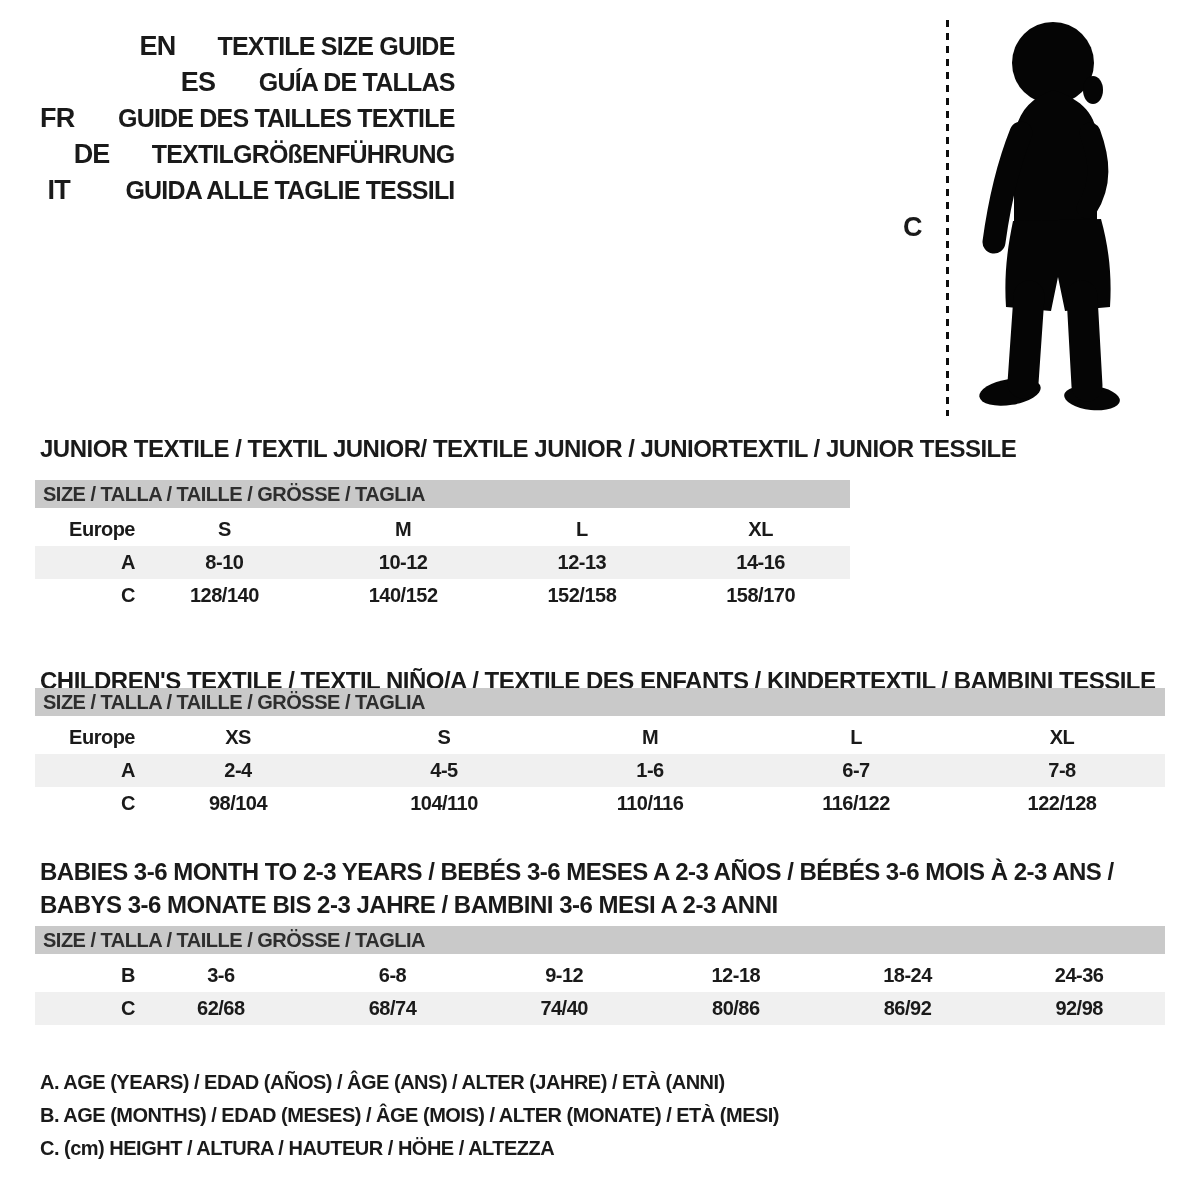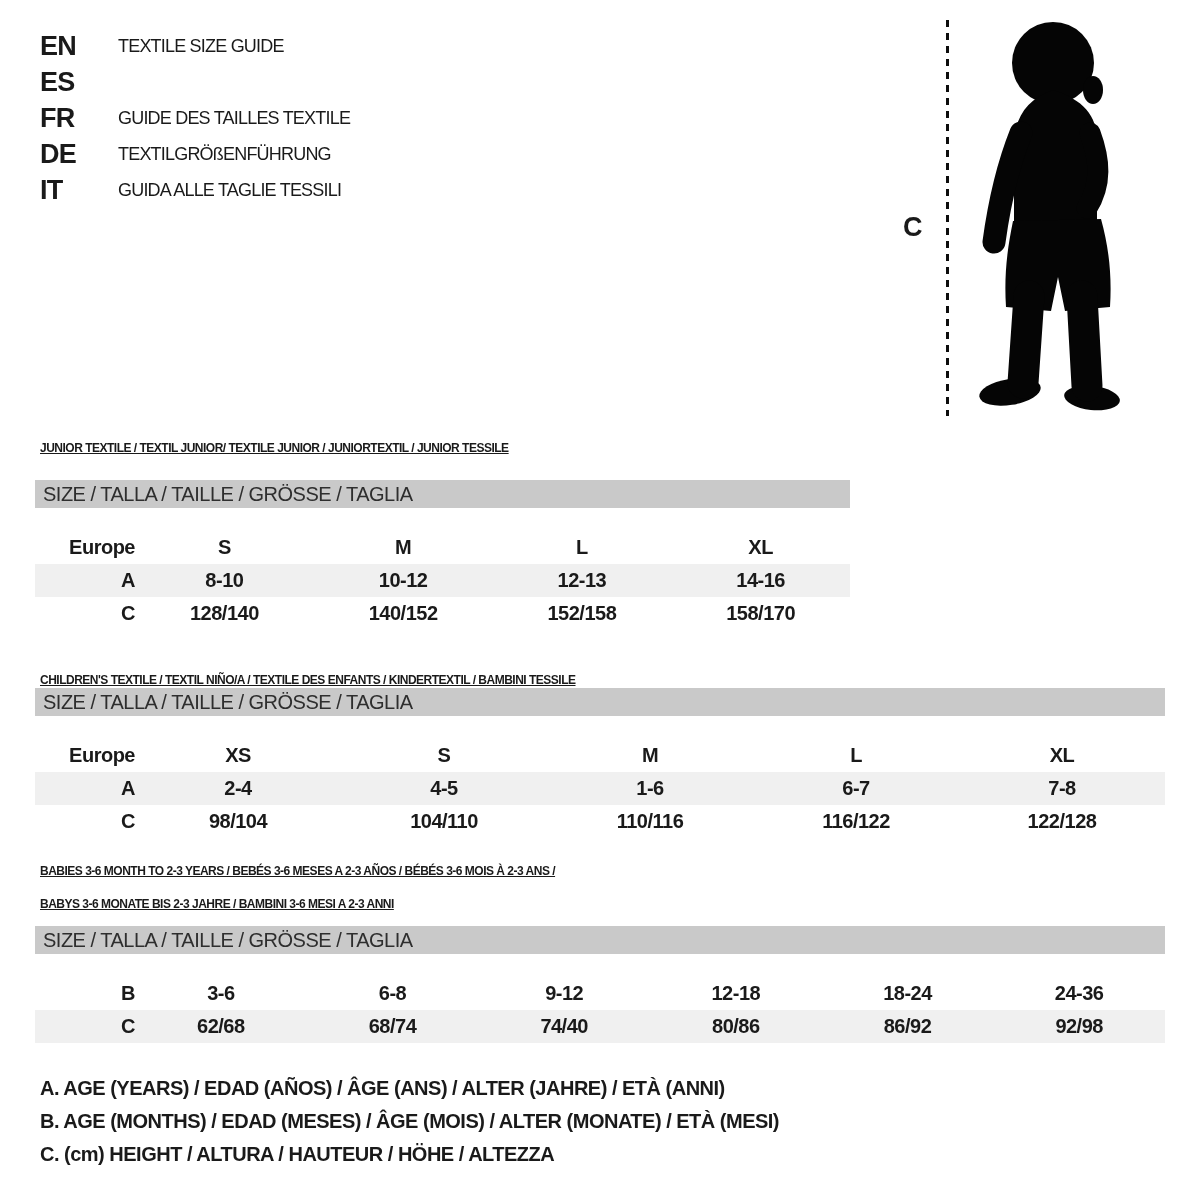--- a/index.html
+++ b/index.html
@@ -3,73 +3,74 @@
 <meta charset="utf-8">
 <style>
   html,body { margin:0; padding:0; background:#ffffff; }
   .canvas {
     position:relative; width:1200px; height:1200px; background:#ffffff;
     font-family:"Liberation Sans", sans-serif; color:#1a1a1a; overflow:hidden;
   }
 
   
   .lang-block { position:absolute; left:40px; top:28px; }
-  .lang-row { display:flex; height:36px; align-items:center; }
+  .lang-row { display:flex; height:36px; align-items:center;justify-content:flex-end; }
   .lang-code { width:78px; font-size:27px; font-weight:700; letter-spacing:-0.8px; }
-  .lang-title { font-size:18px; font-weight:400; letter-spacing:-0.8px; white-space:nowrap; }
+  .lang-title { font-size:25px; font-weight:700; letter-spacing:-0.8px; white-space:nowrap; }
 
   
   .dash-line {
     position:absolute; left:946px; top:20px; width:3px; height:396px;
     background:repeating-linear-gradient(to bottom, #0d0d0d 0 7px, transparent 7px 13px);
   }
   .figure-label { position:absolute; left:903px; top:212px; font-size:27px; font-weight:700; }
   .silhouette { position:absolute; left:963px; top:18px; }
 
   
-  .section-title { position:absolute; font-size:12px; font-weight:700; letter-spacing:-0.5px; line-height:33px; white-space:nowrap;text-decoration:underline; }
+  .section-title { position:absolute; font-size:24px; font-weight:700; letter-spacing:-0.5px; line-height:33px; white-space:nowrap; }
   .t-junior-title   { left:40px; top:432px; }
   .t-children-title { left:40px; top:640px;margin-top:24px; }
   .t-babies-title   { left:40px; top:842px;margin-top:13px; }
 
   
   .size-table { position:absolute; left:35px; }
   .t-junior   { top:480px; width:815px; }
   .t-children { top:688px; width:1130px; }
   .t-babies   { top:926px; width:1130px; }
 
   .size-bar {
     height:28px; background:#c9c9c9; display:flex; align-items:center;
-    padding-left:8px; font-size:20px; font-weight:400; letter-spacing:-0.5px;
-    color:#2e2e2e; margin-bottom:23px; box-sizing:border-box; white-space:nowrap;
+    padding-left:8px; font-size:20px; font-weight:700; letter-spacing:-0.5px;
+    color:#2e2e2e; margin-bottom:5px; box-sizing:border-box; white-space:nowrap;
   }
   .trow { display:grid; align-items:center; height:33px; font-size:20px; font-weight:700; letter-spacing:-0.5px; }
   .t-junior   .trow { grid-template-columns:100px repeat(4, 1fr); }
   .t-children .trow { grid-template-columns:100px repeat(5, 1fr); }
   .t-babies   .trow { grid-template-columns:100px repeat(6, 1fr); }
   .trow.shaded { background:#f0f0f0; }
   .tlabel { padding-left:8px; text-align:right; }
   .tcell  { text-align:center; }
 
   
-  .footnotes { position:absolute; left:40px; top:1066px;margin-top:6px; }
+  .footnotes { position:absolute; left:40px; top:1066px; }
   .fline { height:33px; display:flex; align-items:center; font-size:20px; font-weight:700; letter-spacing:-0.5px; white-space:nowrap; }
 </style>
 </head>
 <body>
 
 <div class="canvas">
 
   <div class="lang-block">
     <div class="lang-row">
       <span class="lang-code">EN</span>
       <span class="lang-title">TEXTILE SIZE GUIDE</span>
     </div>
     <div class="lang-row">
       <span class="lang-code">ES</span>
+      <span class="lang-title">GUÍA DE TALLAS</span>
     </div>
     <div class="lang-row">
       <span class="lang-code">FR</span>
       <span class="lang-title">GUIDE DES TAILLES TEXTILE</span>
     </div>
     <div class="lang-row">
       <span class="lang-code">DE</span>
       <span class="lang-title">TEXTILGRÖßENFÜHRUNG</span>
     </div>
     <div class="lang-row">

